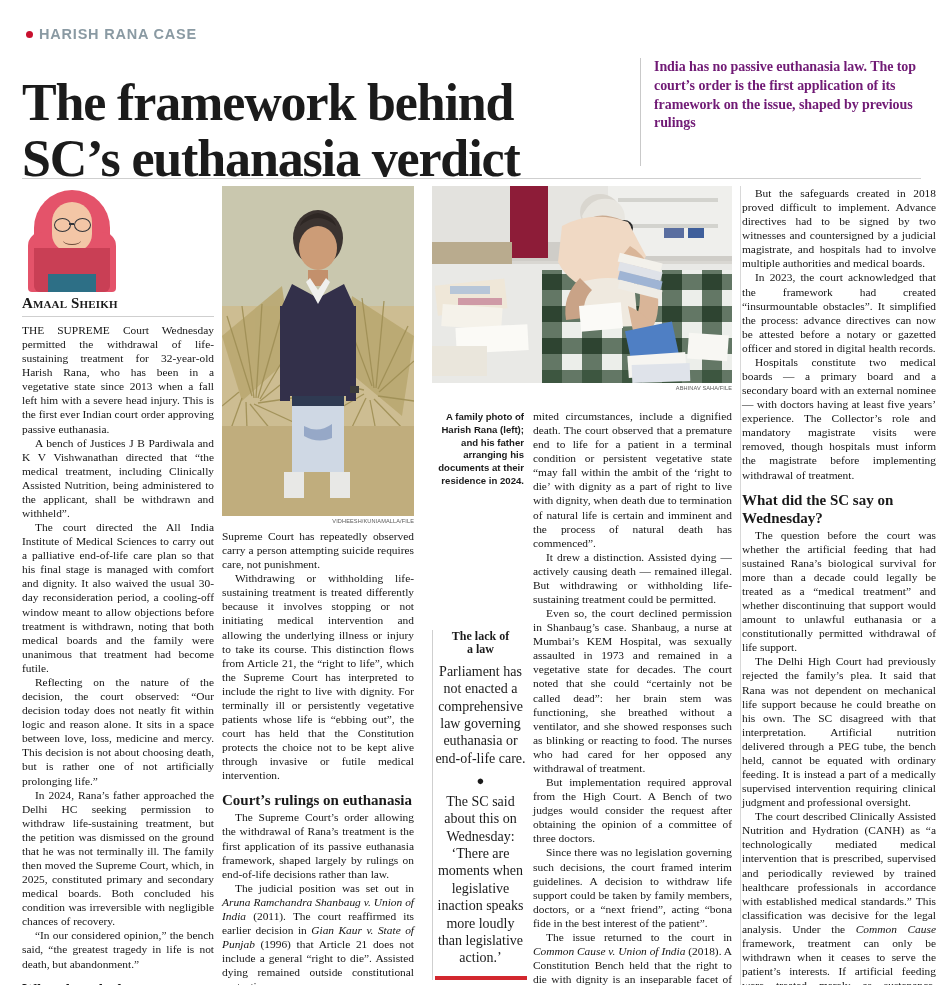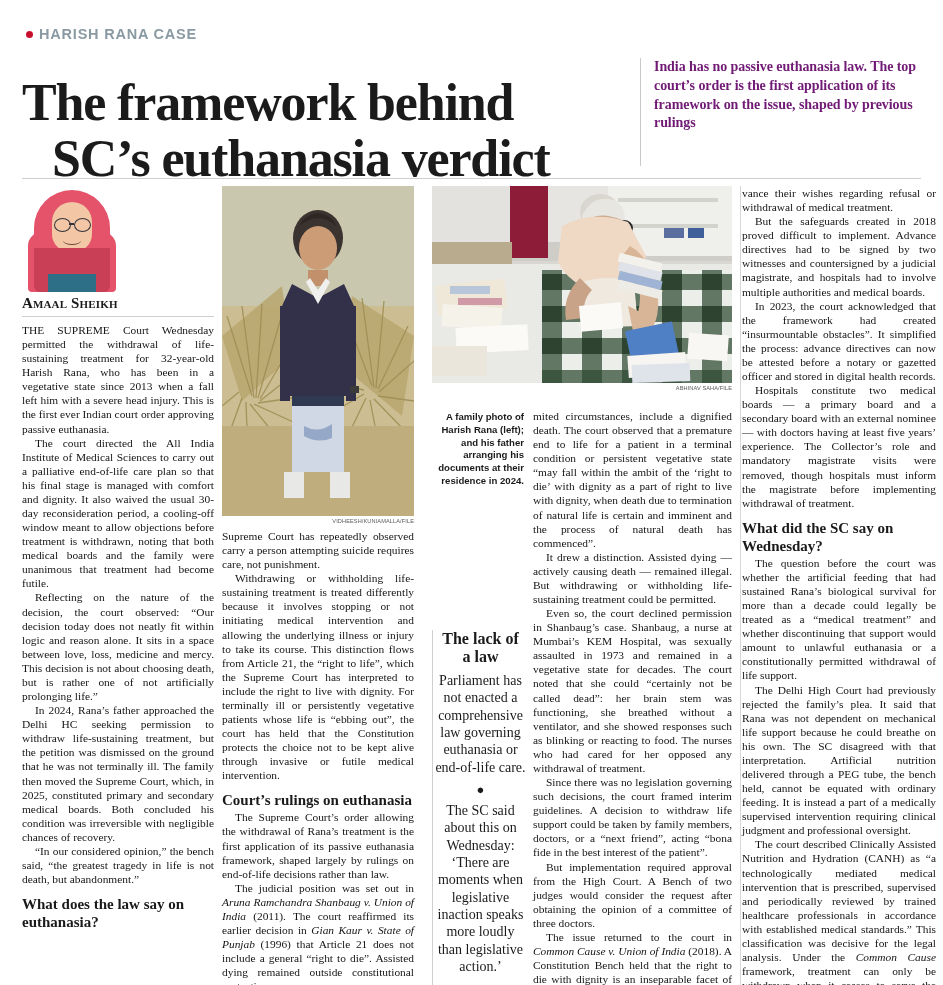--- a/index.html
+++ b/index.html
@@ -22,21 +22,21 @@
     color:#8a9aa3;text-transform:uppercase;
   }
 
   
   .headline{
     position:absolute;left:22px;top:42px;width:620px;
     font-family:"Liberation Serif", serif;
     font-weight:bold;font-size:52px;line-height:1.0;
     letter-spacing:-0.022em;color:#1b1b1b;
   }
-  .headline .l2{display:block;margin-top:4px;margin-left:30px;}
+  .headline .l2{display:block;margin-top:4px;}
 
   
   .deck-rule{position:absolute;left:640px;top:58px;width:1px;height:108px;background:#c9c9c9;}
   .deck{
     position:absolute;left:654px;top:58px;width:282px;
     font-family:"Liberation Serif", serif;
     font-weight:bold;font-size:14px;line-height:1.34;
     color:#701a75;letter-spacing:-0.005em;
   }
 
@@ -101,21 +101,21 @@
     color:#1b1b1b;width:92px;margin-top:2px;
   }
 
   
   .pullbox{
     position:absolute;left:432px;top:630px;width:95px;text-align:center;
     border-left:1px solid #cfcfcf;padding-left:0;
   }
   .pullbox-title{
     font-family:"Liberation Serif", serif;
-    font-weight:bold;font-size:16px;line-height:1.12;
+    font-weight:bold;font-size:12px;line-height:1.12;
     margin-bottom:6px;
   }
   .pullbox-text{
     font-family:"Liberation Serif", serif;
     font-size:14px;line-height:1.24;
   }
   .pullbox-dot{font-size:13px;line-height:1;margin:7px 0 6px 0;}
   .pullbox-rule{width:92px;height:4px;background:#d2272e;margin:9px auto 0 auto;}
 
   .vrule{position:absolute;width:1px;background:#d8d8d8;}
@@ -160,20 +160,21 @@
       <div class="illo-neck"></div>
       <div class="illo-glass-l"></div>
       <div class="illo-glass-r"></div>
       <div class="illo-bridge"></div>
       <div class="illo-smile"></div>
     </div>
     <div class="byline-name">Amaal Sheikh</div>
     <div class="byline-rule"></div>
     <div>
         <p class="body nofirst">THE SUPREME Court Wednesday permitted the withdrawal of life-sustaining treatment for 32-year-old Harish Rana, who has been in a vegetative state since 2013 when a fall left him with a severe head injury. This is the first ever Indian court order approving passive euthanasia.</p>
+        <p class="body">A bench of Justices J B Pardiwala and K V Vishwanathan directed that “the medical treatment, including Clinically Assisted Nutrition, being administered to the applicant, shall be withdrawn and withheld”.</p>
         <p class="body">The court directed the All India Institute of Medical Sciences to carry out a palliative end-of-life care plan so that his final stage is managed with comfort and dignity. It also waived the usual 30-day reconsideration period, a cooling-off window meant to allow objections before treatment is withdrawn, noting that both medical boards and the family were unanimous that treatment had become futile.</p>
         <p class="body">Reflecting on the nature of the decision, the court observed: “Our decision today does not neatly fit within logic and reason alone. It sits in a space between love, loss, medicine and mercy. This decision is not about choosing death, but is rather one of not artificially prolonging life.”</p>
         <p class="body">In 2024, Rana’s father approached the Delhi HC seeking permission to withdraw life-sustaining treatment, but the petition was dismissed on the ground that he was not terminally ill. The family then moved the Supreme Court, which, in 2025, constituted primary and secondary medical boards. Both concluded his condition was irreversible with negligible chances of recovery.</p>
         <p class="body">“In our considered opinion,” the bench said, “the greatest tragedy in life is not death, but abandonment.”</p>
         <h3 class="subhead">What does the law say on euthanasia?</h3>
       </div>
   </div>
 
   <div class="col c2">
     <div class="photo photo1">
@@ -340,29 +341,28 @@
     <div class="pullbox-dot">●</div>
     <div class="pullbox-text">The SC said about this on Wednesday: ‘There are moments when legislative inaction speaks more loudly than legislative action.’</div>
     <div class="pullbox-rule"></div>
   </div>
 
   <div class="col c4" style="top:409px;">
     <div>
         <p class="body nofirst">mited circumstances, include a dignified death. The court observed that a premature end to life for a patient in a terminal condition or persistent vegetative state “may fall within the ambit of the ‘right to die’ with dignity as a part of right to live with dignity, when death due to termination of natural life is certain and imminent and the process of natural death has commenced”.</p>
         <p class="body">It drew a distinction. Assisted dying — actively causing death — remained illegal. But withdrawing or withholding life-sustaining treatment could be permitted.</p>
         <p class="body">Even so, the court declined permission in Shanbaug’s case. Shanbaug, a nurse at Mumbai’s KEM Hospital, was sexually assaulted in 1973 and remained in a vegetative state for decades. The court noted that she could “certainly not be called dead”: her brain stem was functioning, she breathed without a ventilator, and she showed responses such as blinking or reacting to food. The nurses who had cared for her opposed any withdrawal of treatment.</p>
+        <p class="body">But implementation required approval from the High Court. A Bench of two judges would consider the request after obtaining the opinion of a committee of three doctors.</p>
         <p class="body">Since there was no legislation governing such decisions, the court framed interim guidelines. A decision to withdraw life support could be taken by family members, doctors, or a “next friend”, acting “bona fide in the best interest of the patient”.</p>
-        <p class="body">But implementation required approval from the High Court. A Bench of two judges would consider the request after obtaining the opinion of a committee of three doctors.</p>
         <p class="body">The issue returned to the court in <i>Common Cause v. Union of India</i> (2018). A Constitution Bench held that the right to die with dignity is an inseparable facet of Article 21. Withdrawing or withholding life-sustaining treatment, the court said, merely “accelerat[es] conclusion of the process of natural death which has already commenced”. The judgment also recognised Advance Medical Directives, allowing adults to record in ad-</p>
       </div>
   </div>
 
   <div class="col c5">
     <div>
-        <p class="body nofirst">vance their wishes regarding refusal or withdrawal of medical treatment.</p>
         <p class="body">But the safeguards created in 2018 proved difficult to implement. Advance directives had to be signed by two witnesses and countersigned by a judicial magistrate, and hospitals had to involve multiple authorities and medical boards.</p>
         <p class="body">In 2023, the court acknowledged that the framework had created “insurmountable obstacles”. It simplified the process: advance directives can now be attested before a notary or gazetted officer and stored in digital health records.</p>
         <p class="body">Hospitals constitute two medical boards — a primary board and a secondary board with an external nominee — with doctors having at least five years’ experience. The Collector’s role and mandatory magistrate visits were removed, though hospitals must inform the magistrate before implementing withdrawal of treatment.</p>
         <h3 class="subhead">What did the SC say on Wednesday?</h3>
         <p class="body">The question before the court was whether the artificial feeding that had sustained Rana’s biological survival for more than a decade could legally be treated as a “medical treatment” and whether discontinuing that support would amount to unlawful euthanasia or a constitutionally permitted withdrawal of life support.</p>
         <p class="body">The Delhi High Court had previously rejected the family’s plea. It said that Rana was not dependent on mechanical life support because he could breathe on his own. The SC disagreed with that interpretation. Artificial nutrition delivered through a PEG tube, the bench held, cannot be equated with ordinary feeding. It is instead a part of a medically supervised intervention requiring clinical judgment and professional oversight.</p>
         <p class="body">The court described Clinically Assisted Nutrition and Hydration (CANH) as “a technologically mediated medical intervention that is prescribed, supervised and periodically reviewed by trained healthcare professionals in accordance with established medical standards.” This classification was decisive for the legal analysis. Under the <i>Common Cause</i> framework, treatment can only be withdrawn when it ceases to serve the patient’s interests. If artificial feeding were treated merely as sustenance, doctors would have no legal basis to discontinue it even when it had become futile. By recognising CANH as medical treatment, the court placed decisions regarding its continuation or withdrawal “within the realm of clinical judgment”, allowing physicians to assess whether the intervention continued to serve any therapeutic purpose.</p>
       </div>
   </div>
 

